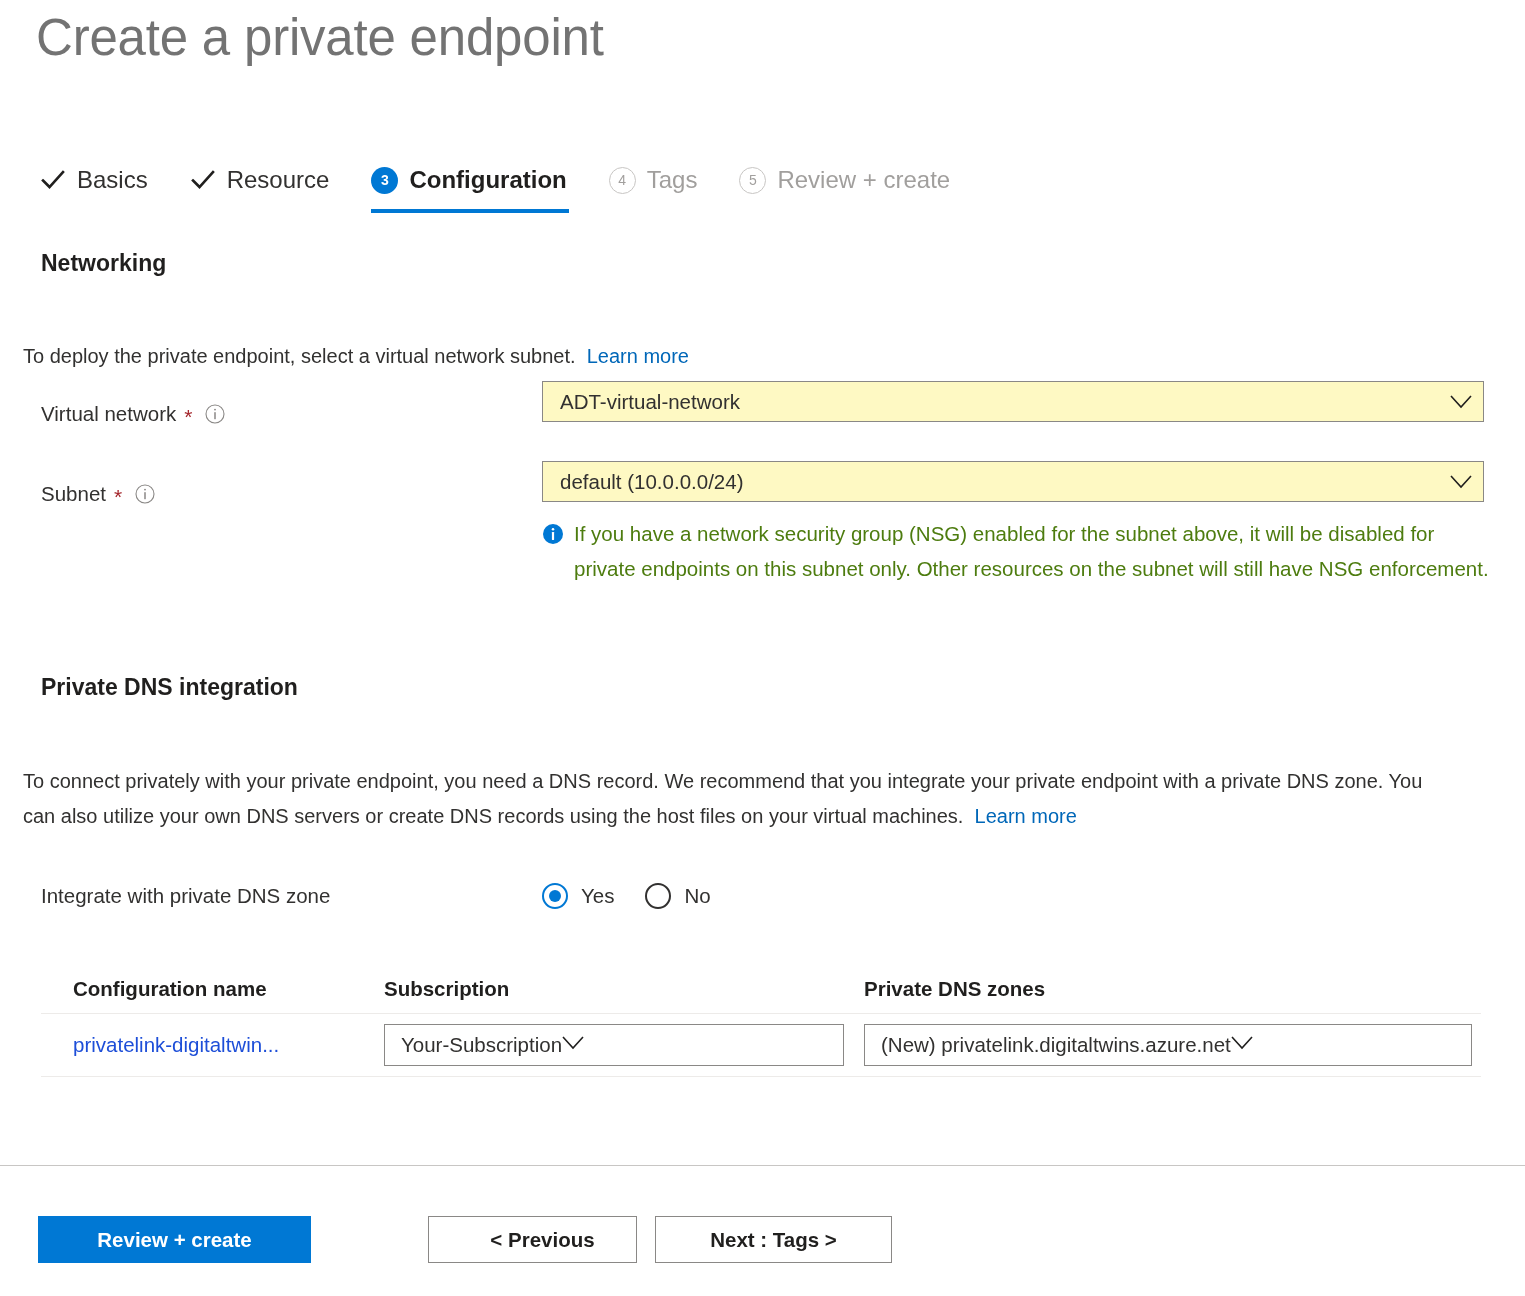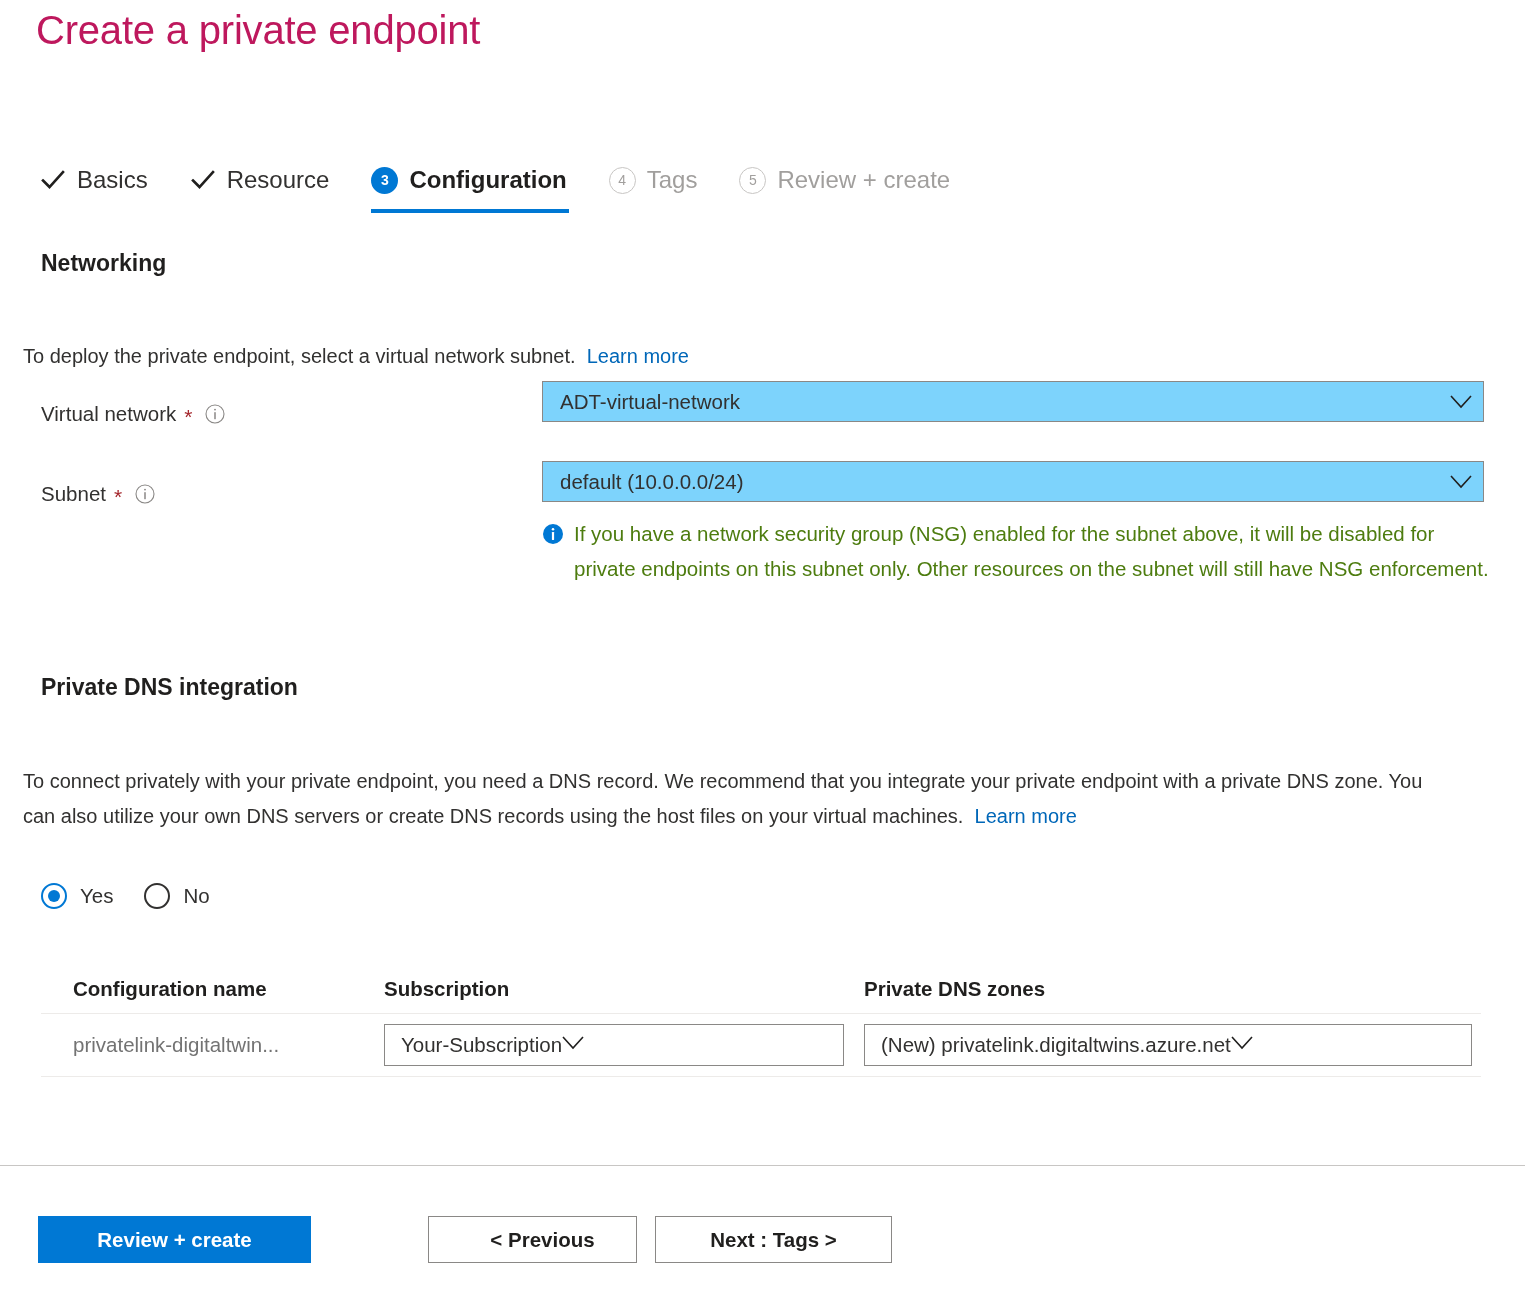--- a/index.html
+++ b/index.html
@@ -16,23 +16,23 @@
     -webkit-font-smoothing: antialiased;
     position: relative;
     overflow: hidden;
   }
 
   
   .page-title {
     position: absolute;
     left: 36px;
     top: 8px;
-    font-size: 40px;
+    font-size: 51px;
     font-weight: 400;
-    color: #be185d;
+    color: #737373;
     letter-spacing: -0.2px;
     white-space: nowrap;
   }
 
   
   .tabs {
     position: absolute;
     left: 40px;
     top: 163px;
     display: flex;
@@ -165,21 +165,21 @@
     margin-left: 13px;
     flex: 0 0 auto;
     cursor: pointer;
   }
 
   
   .dropdown {
     position: absolute;
     box-sizing: border-box;
     border: 1px solid #8a8886;
-    background: #7dd3fc;
+    background: #fef9c3;
     display: flex;
     align-items: center;
     cursor: pointer;
   }
   .dropdown .dd-value {
     flex: 1 1 auto;
     padding-left: 17px;
     font-size: 20.5px;
     color: #323130;
     white-space: nowrap;
@@ -295,21 +295,21 @@
 
   .dns-row {
     display: flex;
     align-items: center;
     height: 62px;
     border-top: 1px solid #edebe9;
     border-bottom: 1px solid #edebe9;
   }
   .dns-cell-name {
     font-size: 20.5px;
-    color: #737373;
+    color: #1d4ed8;
     white-space: nowrap;
     overflow: hidden;
     text-overflow: ellipsis;
   }
   .cell-dd {
     box-sizing: border-box;
     border: 1px solid #8a8886;
     background: #ffffff;
     height: 42px;
     display: flex;
@@ -475,20 +475,21 @@
   <span class="info-msg-text">If you have a network security group (NSG) enabled for the subnet above, it will be disabled for private endpoints on this subnet only. Other resources on the subnet will still have NSG enforcement.</span>
 </div>
 
 <div class="section-head" id="dns-head">Private DNS integration</div>
 
 <div class="section-desc" id="dns-desc">
   <span>To connect privately with your private endpoint, you need a DNS record. We recommend that you integrate your private endpoint with a private DNS zone. You can also utilize your own DNS servers or create DNS records using the host files on your virtual machines.</span>&nbsp;&nbsp;<a class="link">Learn more</a>
 </div>
 
 <div id="radio-row">
+  <span class="radio-prompt">Integrate with private DNS zone</span>
 
   <span class="radio-opt checked">
     <span class="radio-mark"></span>
     <span class="radio-label">Yes</span>
   </span>
 
   <span class="radio-opt">
     <span class="radio-mark"></span>
     <span class="radio-label">No</span>
   </span>

